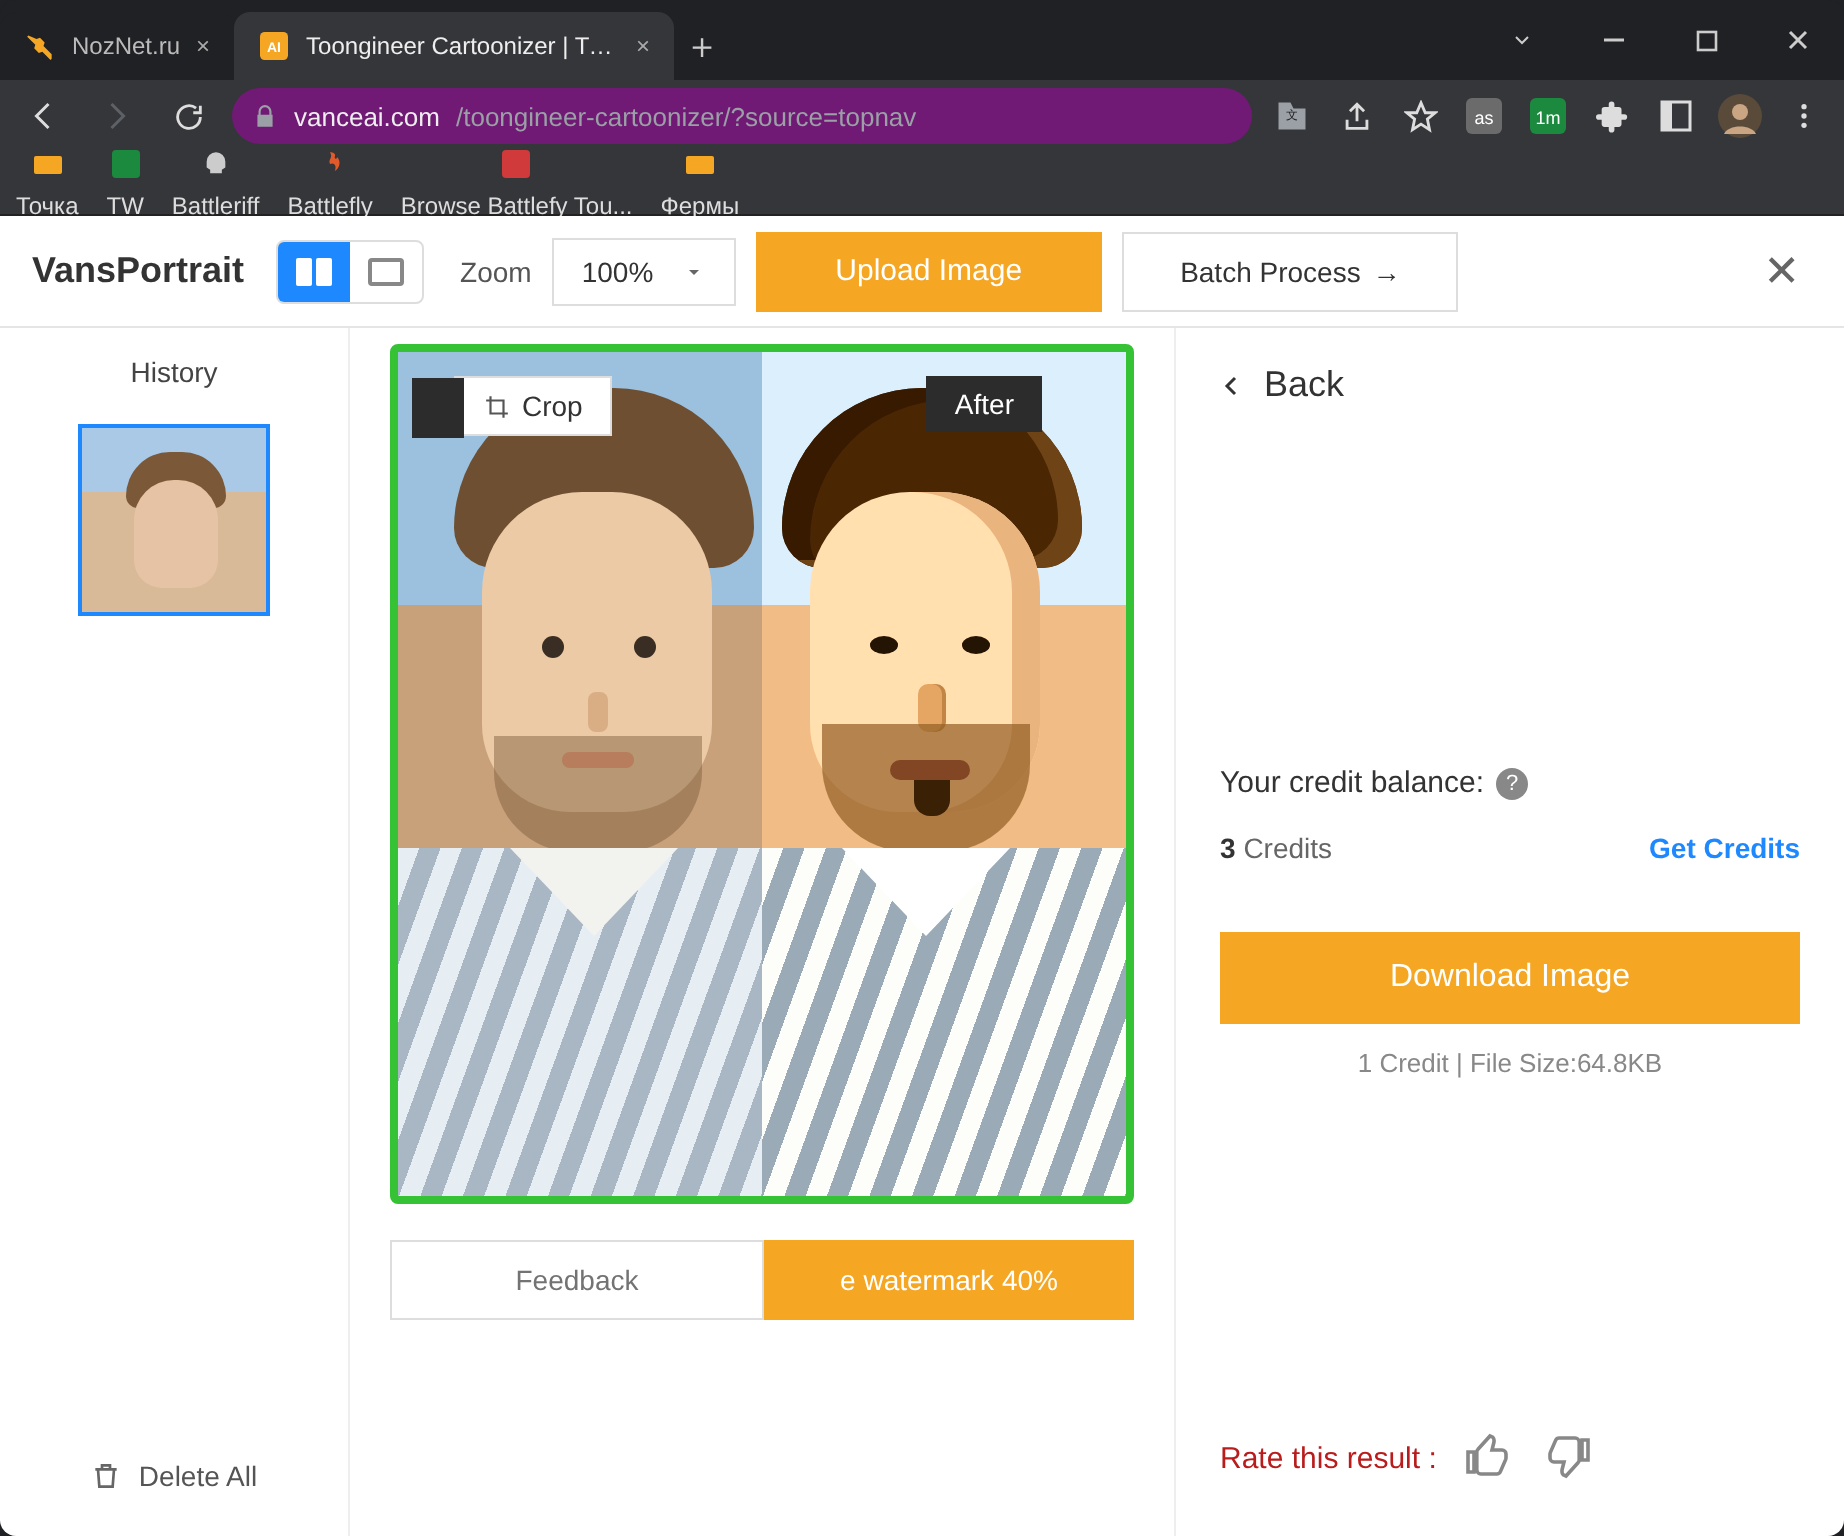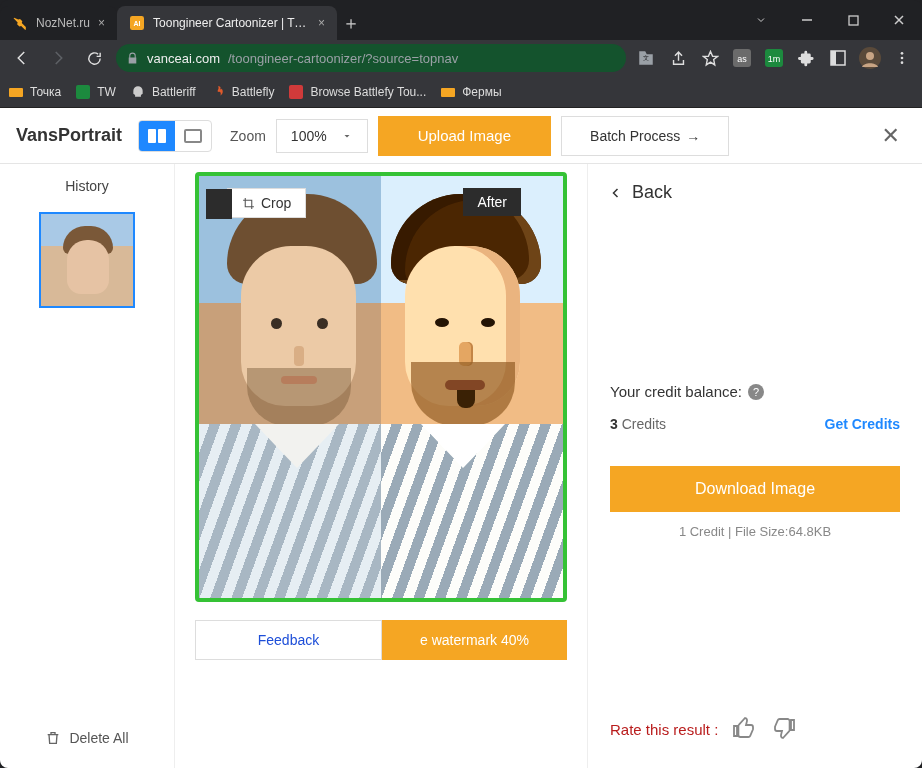--- a/index.html
+++ b/index.html
@@ -12,25 +12,25 @@
 .tab.active { background: #35363a; color: #eee; }
 .tab .favicon { width: 16px; height: 16px; display:flex; align-items:center; justify-content:center; }
 .tab .title { white-space: nowrap; overflow: hidden; text-overflow: ellipsis; flex: 1; }
 .tab .close { color: #aaa; cursor: pointer; }
 .newtab { color: #ccc; width: 28px; height: 28px; display: flex; align-items: center; justify-content: center; font-size: 18px; margin-top: 6px; cursor: pointer; }
 .win-controls { margin-left: auto; display: flex; }
 .win-btn { width: 46px; height: 32px; display: flex; align-items: center; justify-content: center; color: #ccc; cursor:pointer; }
 
 .addrbar { height: 36px; background: #35363a; display: flex; align-items: center; padding: 0 8px; gap: 8px; }
 .nav-ico { width: 28px; height: 28px; display:flex; align-items:center; justify-content:center; color: #9aa0a6; cursor:pointer; }
-.url { flex: 1; background: #14532d; height: 28px; border-radius: 14px; display:flex; align-items:center; padding: 0 10px; color:#bbb; font-size: 13px; gap:8px; }
+.url { flex: 1; background: #701a75; height: 28px; border-radius: 14px; display:flex; align-items:center; padding: 0 10px; color:#bbb; font-size: 13px; gap:8px; }
 .ext-ico { width: 24px; height: 24px; display:flex; align-items:center; justify-content:center; cursor:pointer; }
 
 .bookmarks { height: 32px; background: #35363a; border-bottom: 1px solid #222; display:flex; align-items:center; padding: 0 8px; gap: 14px; }
-.bm { display:flex; align-items:center; gap:6px; color:#ddd; font-size:12px; cursor:pointer; }
+.bm { display:flex; align-items:center; gap:6px; color:#ddd; font-size:12px; cursor:pointer;flex-direction:column; }
 .bm-ico { width:16px; height:16px; display:flex; align-items:center; justify-content:center; }
 
 
 .page { background: #fff; height: 660px; position: relative; }
 .toolbar { height: 56px; border-bottom: 1px solid #e5e5e5; display:flex; align-items:center; padding: 0 16px; gap: 10px; }
 .brand { font-size: 18px; font-weight: 600; color:#333; margin-right: 6px; }
 .view-toggle { display:flex; border: 1px solid #ddd; border-radius: 4px; overflow:hidden; }
 .vt-btn { width: 36px; height: 30px; display:flex; align-items:center; justify-content:center; cursor:pointer; }
 .vt-btn.active { background: #1e88ff; }
 .zoom-lbl { font-size: 14px; color:#555; margin-left: 8px; }
@@ -72,21 +72,21 @@
 .half.after .goat { position:absolute; top:208px; left:76px; width:18px; height:24px; background:#3d2a15; border-radius:4px 4px 8px 8px;}
 .half.after .shirt { position:absolute; top:248px; left:0; right:0; bottom:0; background: repeating-linear-gradient(110deg,#f2f2ef 0 10px,#9aa6b0 10px 20px); }
 .half.after .collar { position:absolute; top:248px; left:40px; width:84px; height:44px; background:#fafaf7; clip-path: polygon(0 0, 100% 0, 50% 100%); }
 
 .badge { position:absolute; top: 12px; padding: 6px 14px; font-size:14px; z-index:2; }
 .badge.crop { left: 28px; background:#fff; color:#333; border:1px solid #ddd; display:flex; gap:6px; align-items:center; }
 .badge.crop .sq { position:absolute; left:-22px; top:0; width:26px; height:30px; background:#2c2c2c;}
 .badge.after { right: 42px; background:#2c2c2c; color:#fff; border:none; }
 
 .feedback-row { width: 372px; margin: 18px auto 0 auto; display:flex; }
-.fb-btn { flex:1; border:1px solid #ddd; background:#fff; height:40px; font-size:14px; color:#1d4ed8; cursor:pointer; }
+.fb-btn { flex:1; border:1px solid #ddd; background:#fff; height:40px; font-size:14px; color:#737373; cursor:pointer; }
 .wm-btn { flex:1; background:#f5a623; color:#fff; height:40px; font-size:14px; border:none; cursor:pointer; white-space:nowrap; overflow:hidden; }
 
 .right { width: 335px; border-left: 1px solid #eee; padding: 18px 22px; display:flex; flex-direction:column; }
 .back { display:flex; align-items:center; gap:10px; font-size:18px; color:#333; cursor:pointer; margin-bottom: 180px; }
 .credit-lbl { font-size:15px; color:#333; display:flex; align-items:center; gap:6px; }
 .help-ico { width:16px; height:16px; border-radius:50%; background:#888; color:#fff; font-size:11px; display:flex; align-items:center; justify-content:center; }
 .credit-row { display:flex; justify-content:space-between; align-items:flex-end; margin-top: 16px; }
 .credit-val { font-size:14px; color:#666; }
 .credit-val b { color:#333; font-weight:700; }
 .get-credits { color:#1e88ff; font-size:14px; font-weight:600; cursor:pointer; }

